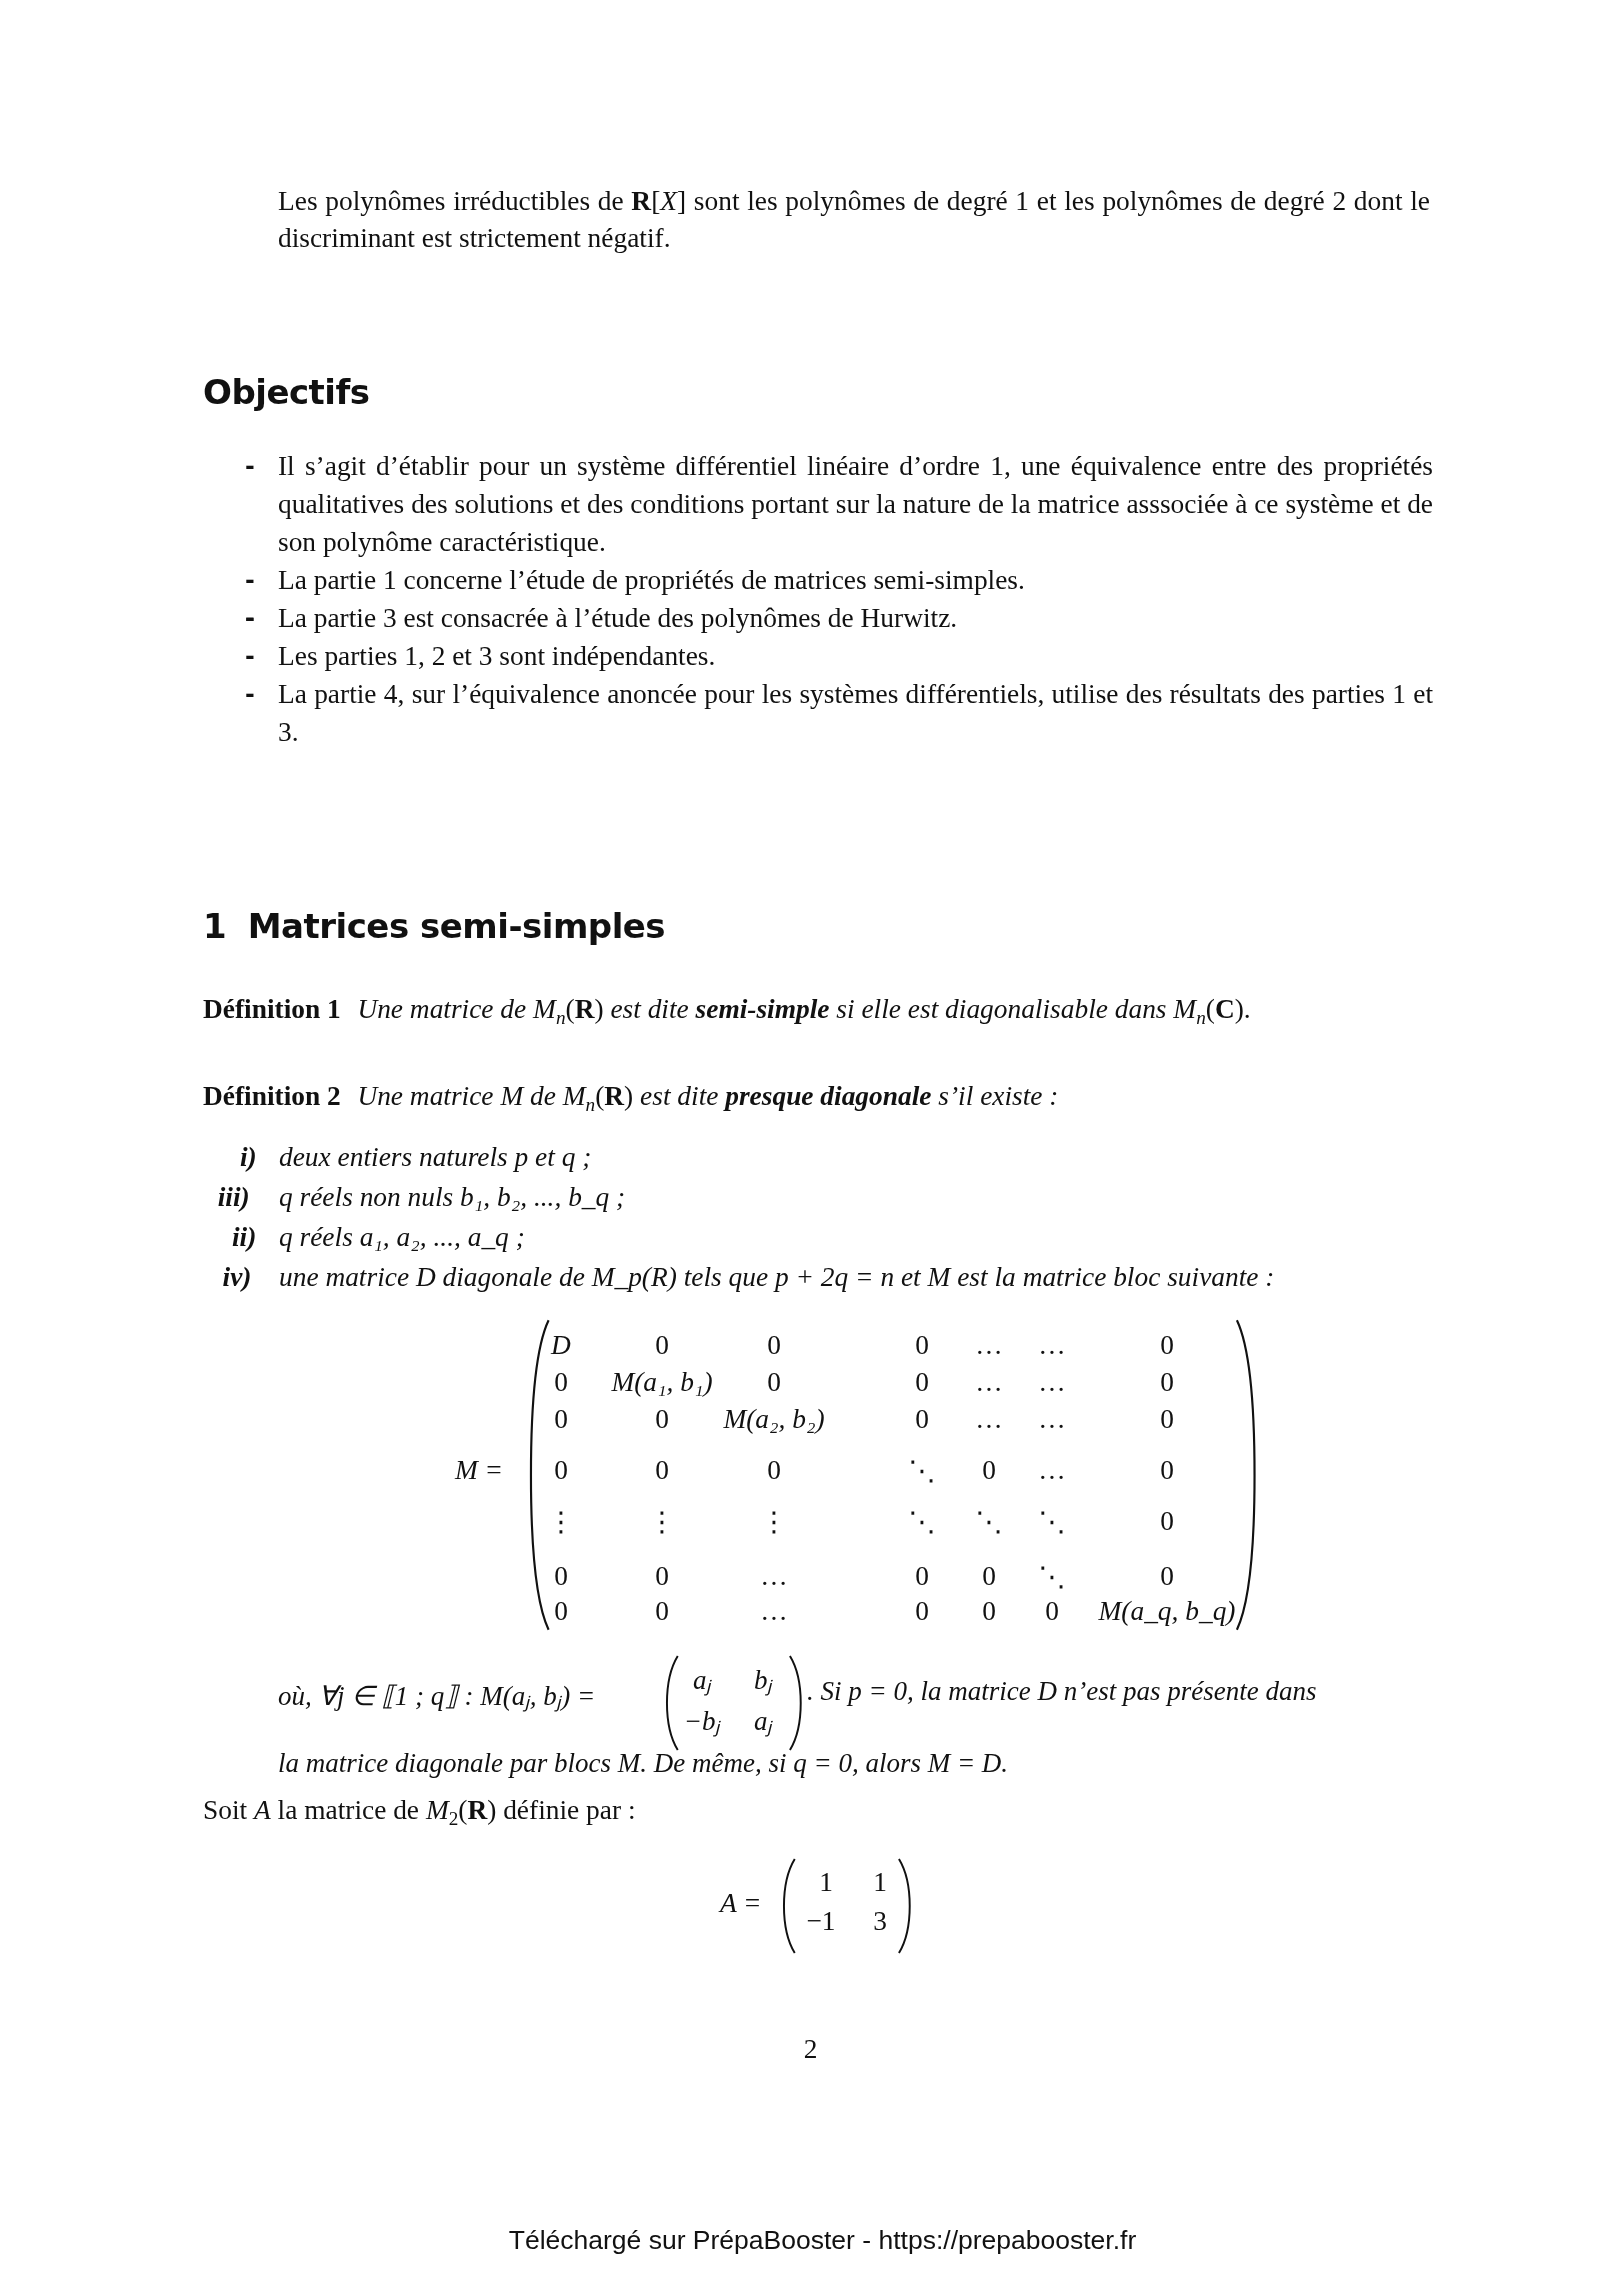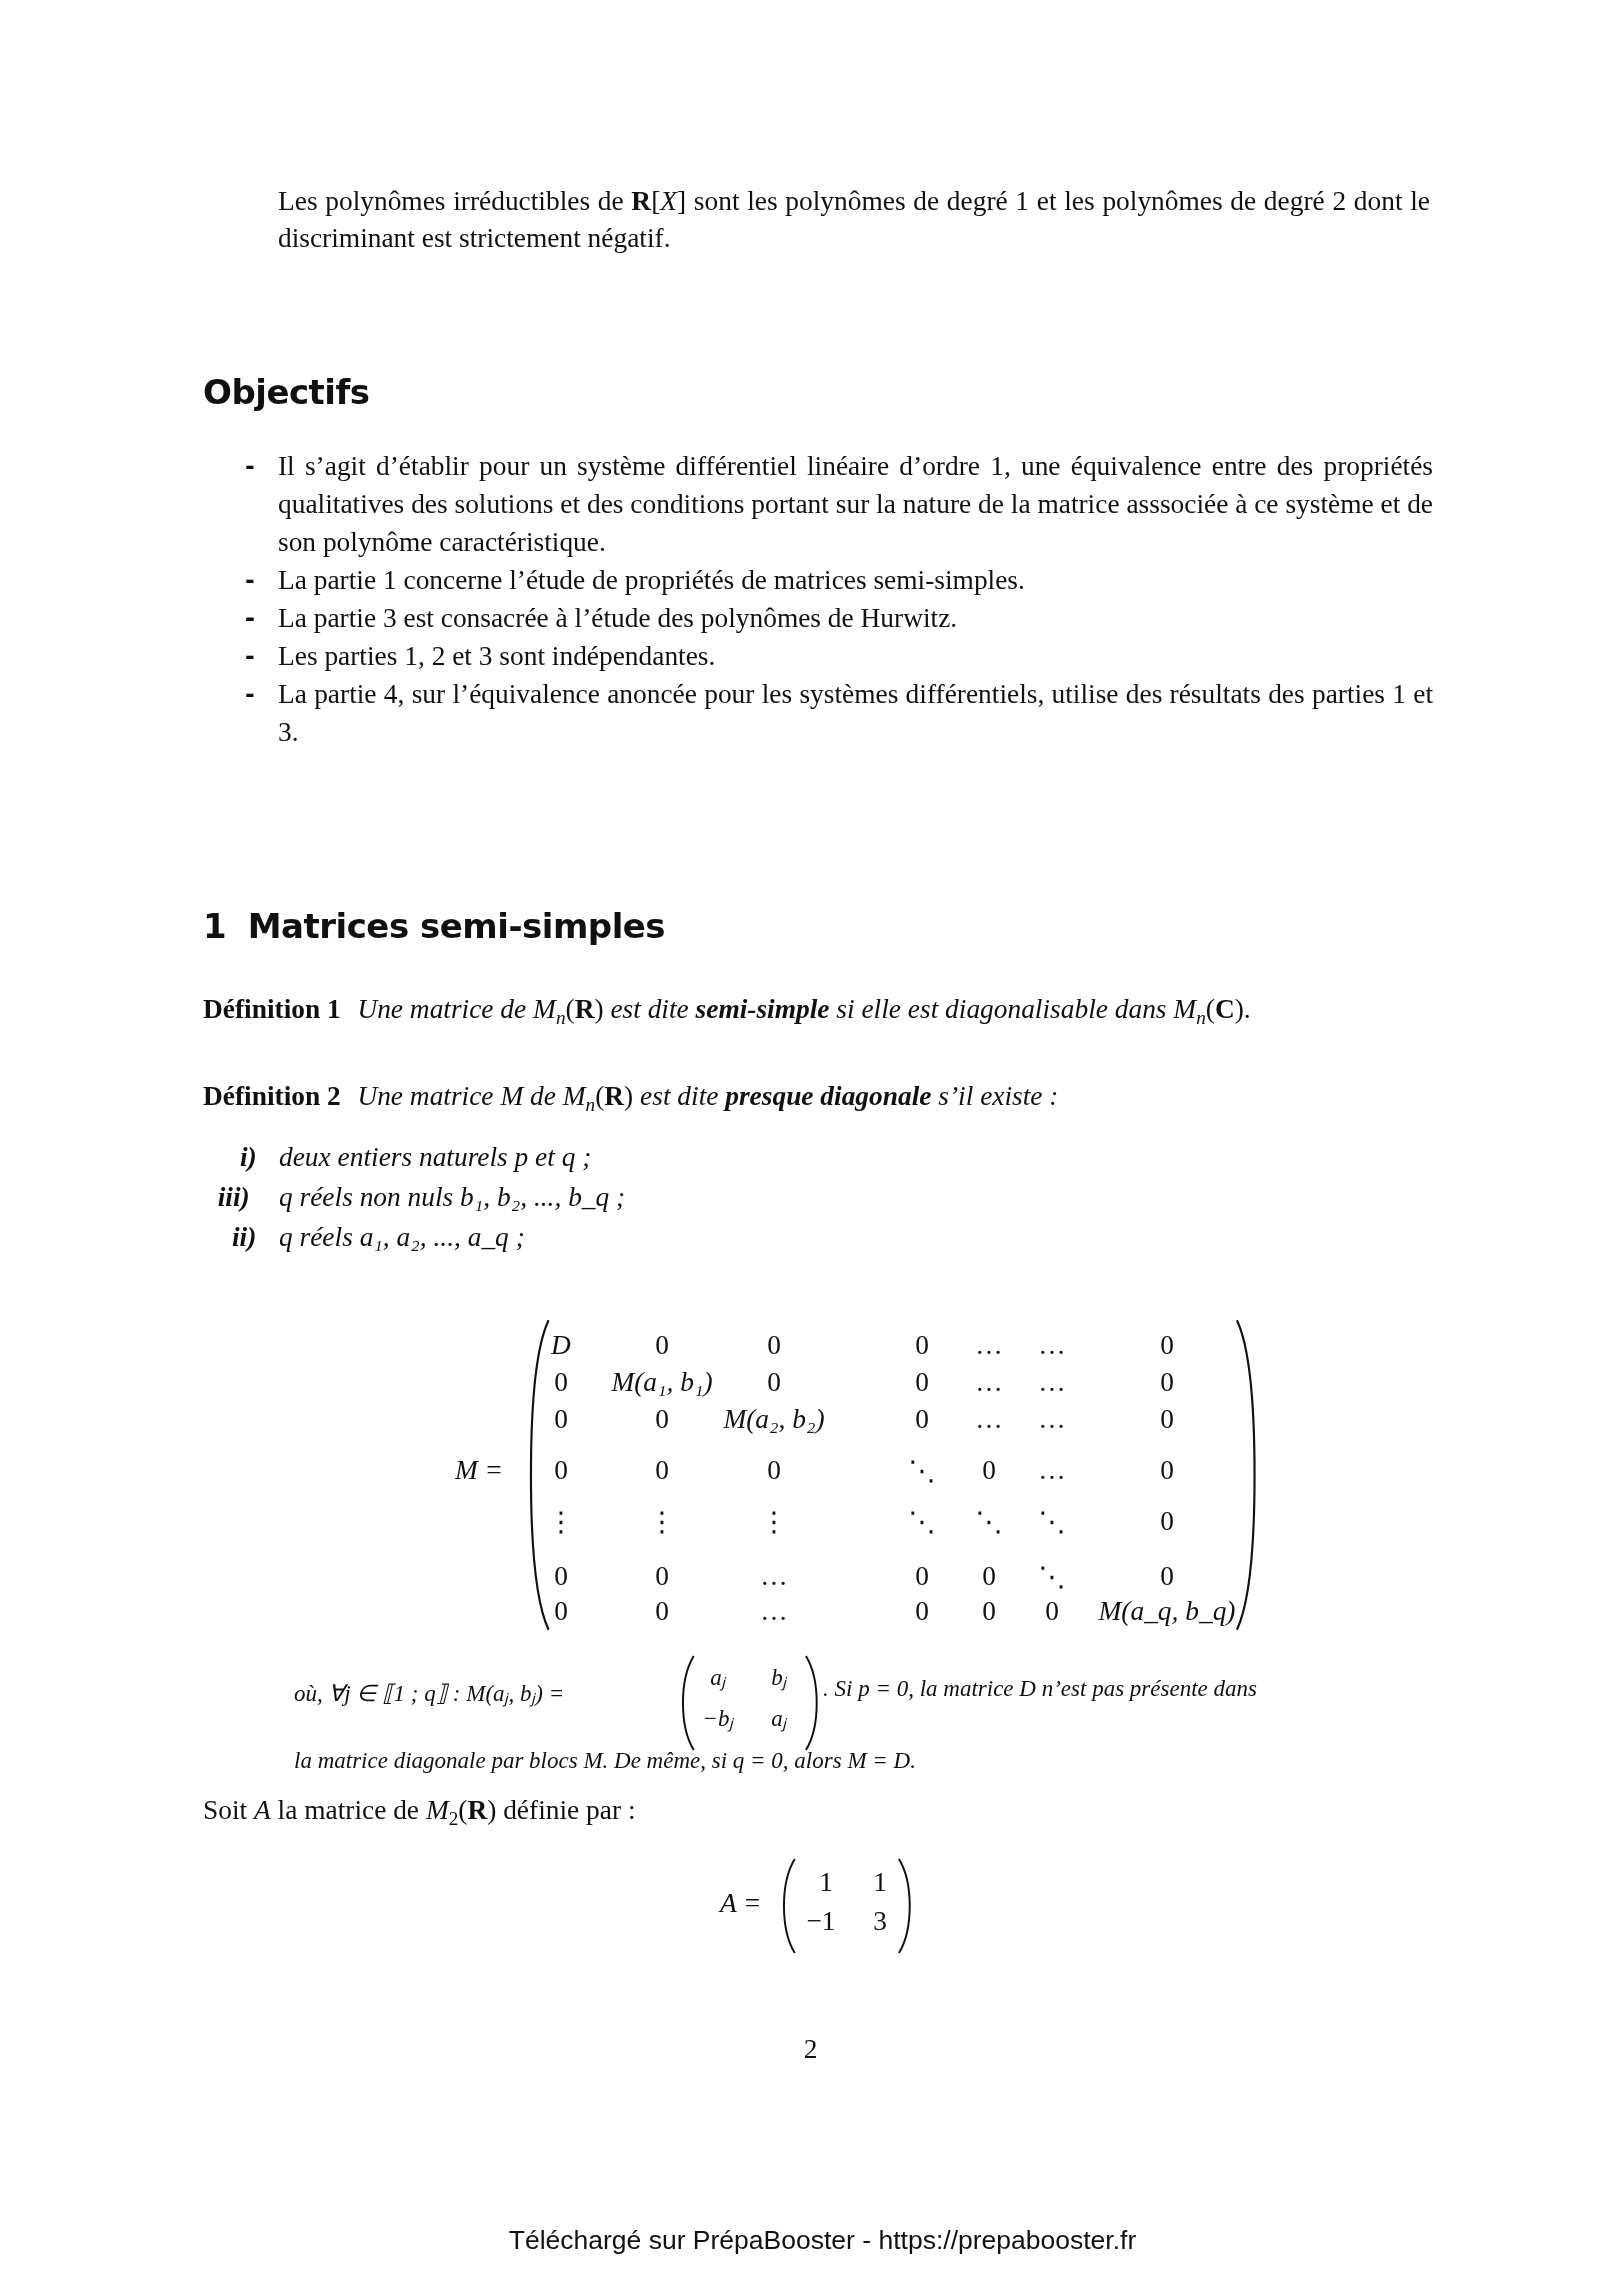--- a/index.html
+++ b/index.html
@@ -30,21 +30,21 @@
   .cond .lbl { position: absolute; right: 1171px; font-weight: bold; font-style: italic; white-space: nowrap; }
   .cond .txt { position: absolute; left: 76px; font-style: italic; white-space: nowrap; }
 
   sub { font-size: 0.7em; vertical-align: -0.3em; line-height: 0; }
 
   .bigmatrix { position: absolute; left: 451px; top: 1318px; width: 814px; height: 323px; font-family: "Liberation Serif", serif; font-size: 27.4px; }
   .bigmatrix .meq { position: absolute; left: 3.9px; top: 137px; font-style: italic; white-space: nowrap; }
   .bigmatrix .paren { position: absolute; top: 0; }
   .bigmatrix .cell { position: absolute; transform: translateX(-50%); white-space: nowrap; }
 
-  .after-matrix { position: absolute; left: 278px; top: 1666px; width: 1152px; font-family: "Liberation Serif", serif; font-size: 23px; font-style: italic; margin-left: 16px; }
+  .after-matrix { position: absolute; left: 278px; top: 1666px; width: 1152px; font-family: "Liberation Serif", serif; font-size: 27px; font-style: italic; }
   .after-matrix .line1 { position: relative; height: 69px; }
   .after-matrix .line2 { position: absolute; top: 82px; white-space: nowrap; }
   .small-mat { position: absolute; top: -11.8px; }
   .small-mat .cell { position: absolute; transform: translateX(-50%); white-space: nowrap; }
 
   .soit { position: absolute; left: 203px; top: 1795px; font-family: "Liberation Serif", serif; font-size: 27.4px; }
   .amatrix { position: absolute; left: 720px; top: 1857px; width: 196px; height: 98px; font-family: "Liberation Serif", serif; font-size: 27.4px; }
   .amatrix .cell { position: absolute; transform: translateX(-50%); white-space: nowrap; }
 
   .page-number { position: absolute; left: 0; width: 1621px; top: 2034px; text-align: center; font-family: "Liberation Serif", serif; font-size: 27.4px; }
@@ -89,20 +89,24 @@
       <span class="lbl" style="right:auto;left:37px;">i)</span>
       <span class="txt">deux entiers naturels p et q ;</span>
     </div>
     <div class="cond">
       <span class="lbl" style="right:auto;left:14.7px;">iii)</span>
       <span class="txt">q réels non nuls b₁, b₂, ..., b_q ;</span>
     </div>
     <div class="cond">
       <span class="lbl" style="right:auto;left:29px;">ii)</span>
       <span class="txt">q réels a₁, a₂, ..., a_q ;</span>
+    </div>
+    <div class="cond">
+      <span class="lbl" style="right:auto;left:19.6px;">iv)</span>
+      <span class="txt">une matrice D diagonale de M_p(R) tels que p + 2q = n et M est la matrice bloc suivante :</span>
     </div>
   </div>
 
   <div class="bigmatrix">
     <span class="meq it">M =</span>
     <svg class="paren" style="left:78px;" width="23.5" height="314" viewBox="0 0 24 320">
         <path d="M20 2 Q2 40 2 160 Q2 280 20 318" fill="none" stroke="#111" stroke-width="2.2"></path>
       </svg>
     <svg class="paren" style="left:782px;" width="23.5" height="314" viewBox="0 0 24 320">
         <path d="M4 2 Q22 40 22 160 Q22 280 4 318" fill="none" stroke="#111" stroke-width="2.2"></path>

